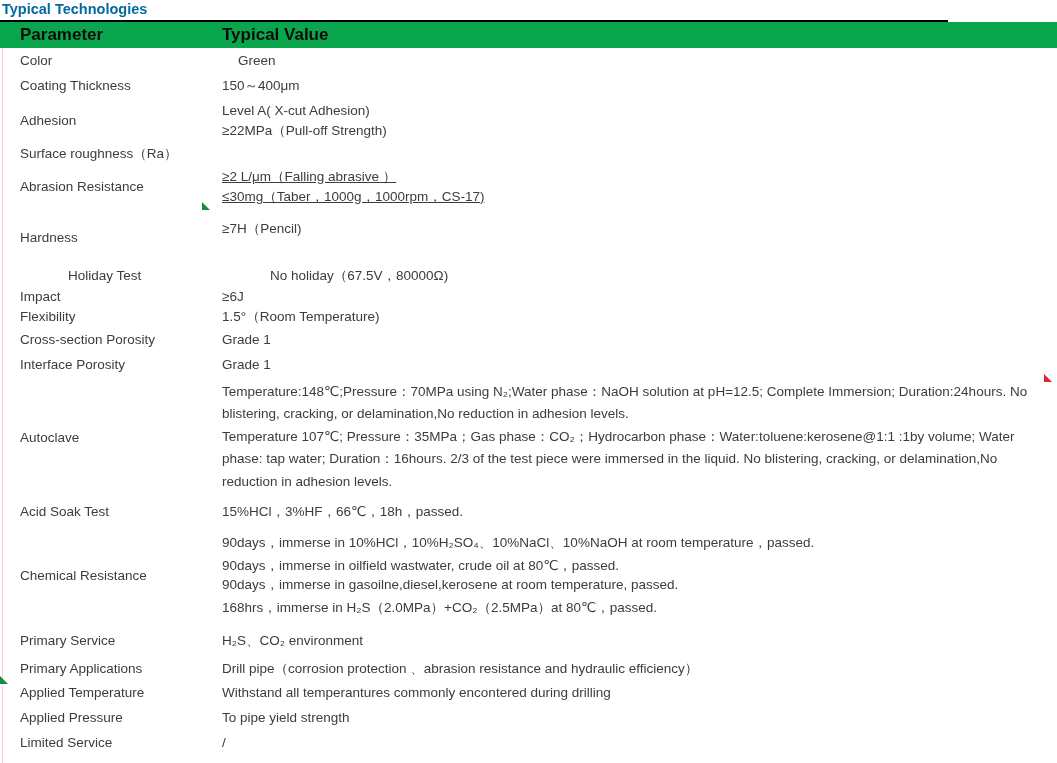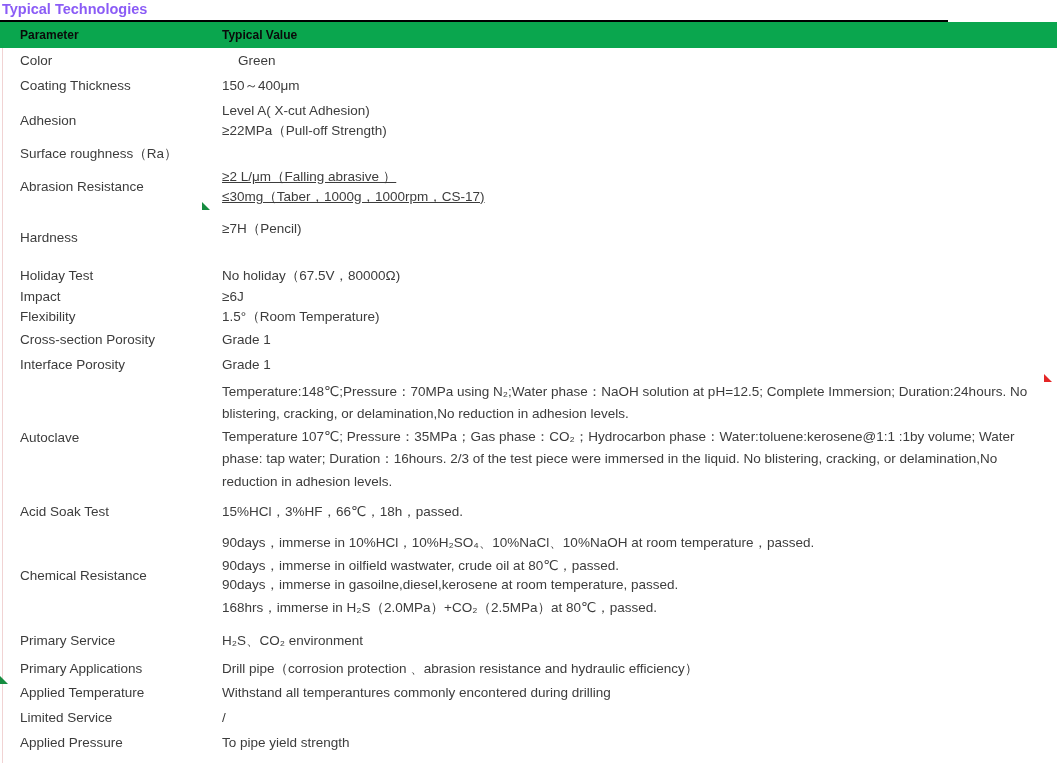--- a/index.html
+++ b/index.html
@@ -1,45 +1,45 @@
 <!DOCTYPE html>
 <html><head>
 <meta charset="utf-8">
 <style>
   html,body{margin:0;padding:0;}
   body{
     width:1057px;height:763px;background:#ffffff;position:relative;overflow:hidden;
     font-family:"Liberation Sans","DejaVu Sans",sans-serif;
     font-size:13.5px;color:#3c3c3c;
   }
-  .page-title{position:absolute;top:1px;left:2px;font-size:14.5px;font-weight:bold;color:#8b5cf6;}
+  .page-title{position:absolute;top:1px;left:2px;font-size:14.5px;font-weight:bold;color:#0369a1;}
   .top-line{position:absolute;top:20px;left:0;width:948px;height:2px;background:#000;}
   .table-header{
     position:absolute;top:22px;left:0;width:1057px;height:26px;
-    display:flex;align-items:center;font-weight:bold;color:#0a0a0a;font-size:12px;
+    display:flex;align-items:center;font-weight:bold;color:#0a0a0a;font-size:17px;
   }
   .table-header .c1{width:202px;padding-left:20px;flex:none;}
   .left-gridline{position:absolute;top:48px;left:2px;width:1px;height:715px;}
   #tbody{position:absolute;top:48px;left:0;width:1057px;}
   .row{display:flex;align-items:center;}
   .param{width:202px;padding-left:20px;flex:none;}
   .value{flex:1;min-width:0;padding-right:6px;}
   .vline{line-height:19px;}
   
   #tbody .row:nth-child(1){height:25px;gap:16px;}
   #tbody .row:nth-child(2){height:25px;}
   #tbody .row:nth-child(3){height:45px;}
   #tbody .row:nth-child(3) .vline{line-height:20px;}
   #tbody .row:nth-child(4){height:22px;}
   #tbody .row:nth-child(5){height:43px;}
   #tbody .row:nth-child(5) .vline{line-height:20px;text-decoration:underline;}
   #tbody .row:nth-child(6){height:57px;align-items:flex-start;}
   #tbody .row:nth-child(6) .value{padding-top:11px;}
   #tbody .row:nth-child(6) .param{padding-top:22px;}
-  #tbody .row:nth-child(7){height:21px;}
+  #tbody .row:nth-child(7){height:21px;margin-left:48px;}
   #tbody .row:nth-child(8){height:20px;}
   #tbody .row:nth-child(9){height:21px;}
   #tbody .row:nth-child(10){height:24px;}
   #tbody .row:nth-child(11){height:26px;}
   #tbody .row:nth-child(12){height:120px;}
   #tbody .row:nth-child(12) .vline{line-height:22.5px;}
   #tbody .row:nth-child(13){height:28px;}
   #tbody .row:nth-child(14){height:100px;}
   #tbody .row:nth-child(14) .vline:nth-child(1){margin-bottom:4px;}
   #tbody .row:nth-child(14) .vline:nth-child(4){margin-top:4px;}
@@ -168,28 +168,28 @@
         <div class="vline">Drill pipe（corrosion protection 、abrasion resistance and hydraulic efficiency）</div>
       </div>
     </div>
     <div class="row">
       <div class="param">Applied Temperature</div>
       <div class="value">
         <div class="vline">Withstand all temperantures commonly encontered during drilling</div>
       </div>
     </div>
     <div class="row">
+      <div class="param">Applied Pressure</div>
+      <div class="value">
+        <div class="vline">To pipe yield strength</div>
+      </div>
+    </div>
+    <div class="row">
       <div class="param">Limited Service</div>
       <div class="value">
         <div class="vline">/</div>
-      </div>
-    </div>
-    <div class="row">
-      <div class="param">Applied Pressure</div>
-      <div class="value">
-        <div class="vline">To pipe yield strength</div>
       </div>
     </div>
   </div>
 
 <div id="marker-hardness" class="marker marker-sw" style="border-bottom-color: rgb(22, 140, 64);"></div>
 <div id="marker-autoclave" class="marker marker-sw" style="border-bottom-color: rgb(228, 37, 37);"></div>
 <div id="marker-applied-temp" class="marker marker-sw" style="border-bottom-color: rgb(22, 140, 64);"></div>
 
 </body></html>

